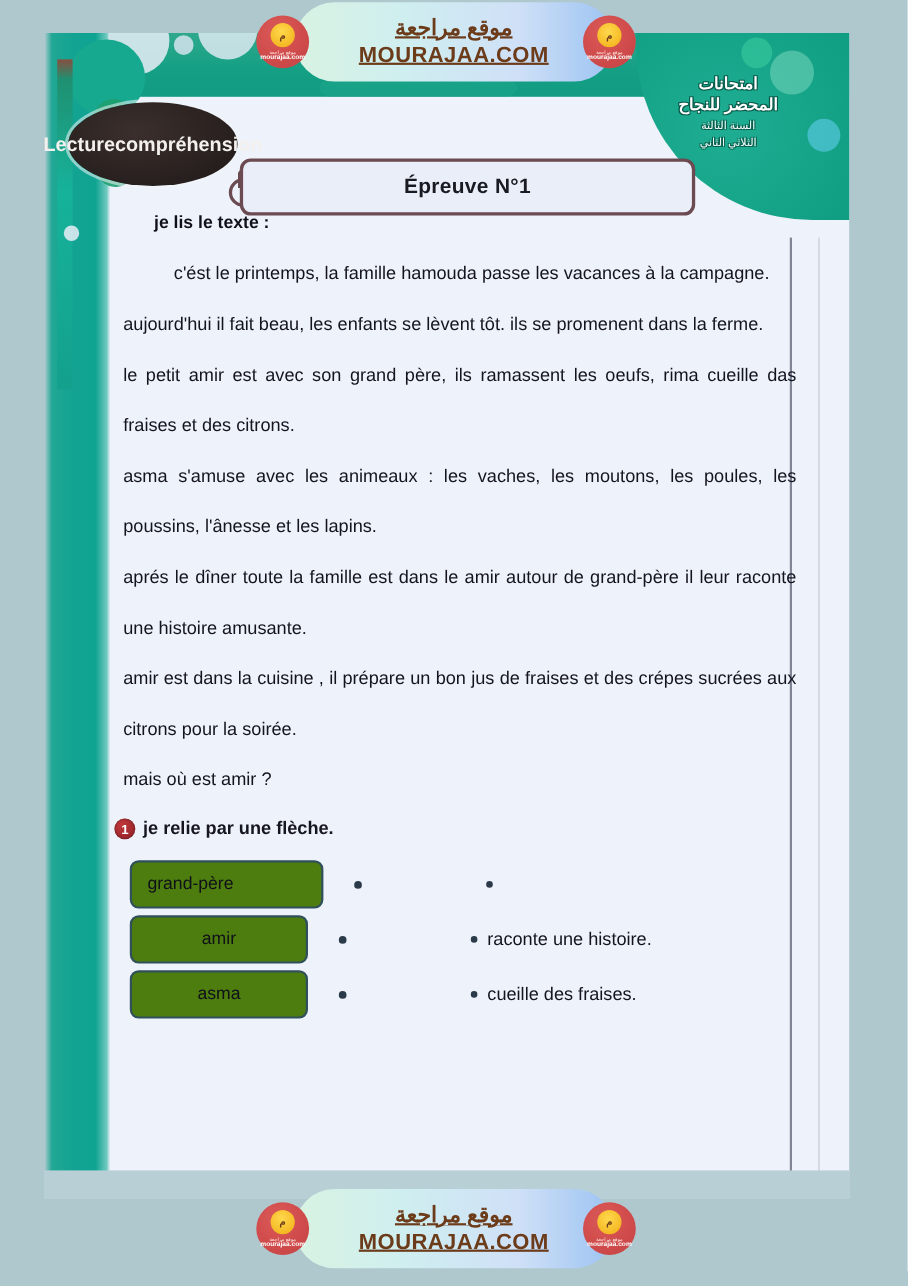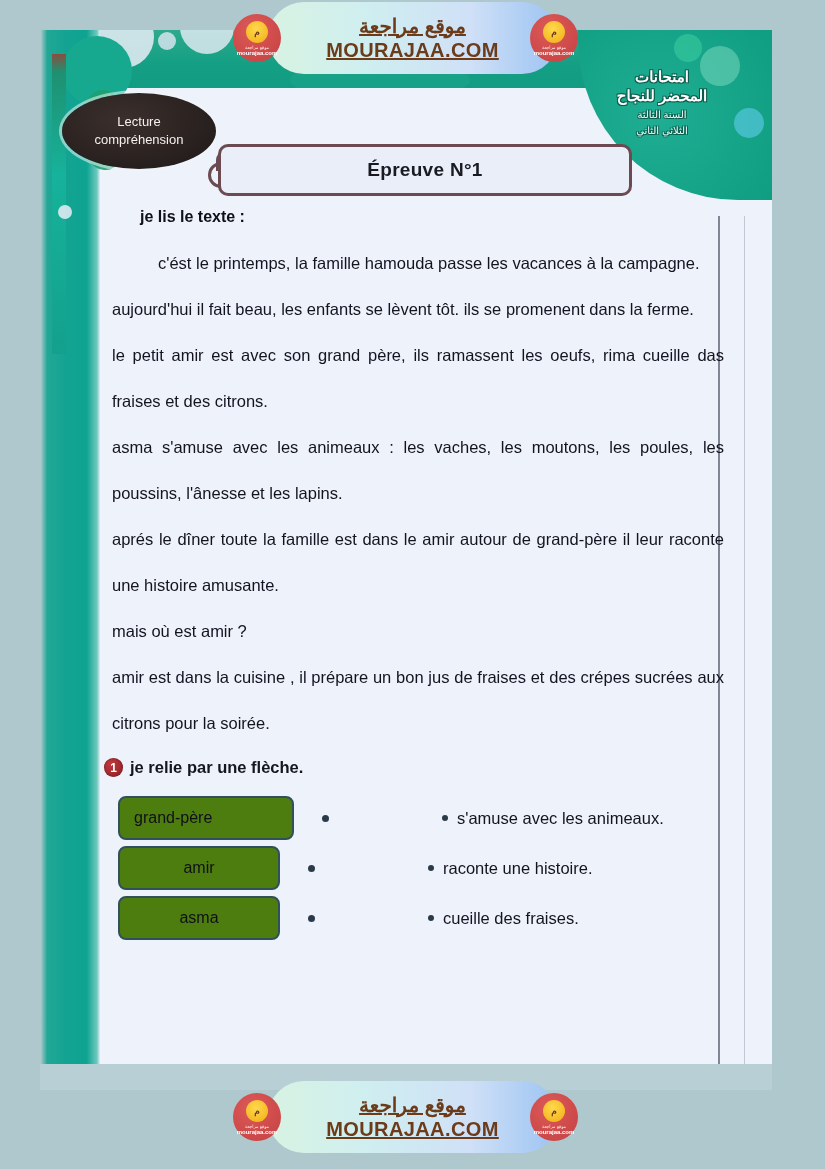--- a/index.html
+++ b/index.html
@@ -58,22 +58,22 @@
   }
   #tr-arabic .ar-big{font-size:15px;font-weight:bold;line-height:1.25;letter-spacing:0px;}
   #tr-arabic .ar-small{font-size:10px;line-height:1.45;margin-top:2px;opacity:.95;}
 
   
   #lc-badge{
     position:absolute;left:22px;top:63px;width:154px;height:76px;
     border-radius:50%;
     background:radial-gradient(ellipse at 40% 35%, #3b2f2d 0%, #2a2220 60%, #1d1716 100%);
     box-shadow:0 0 0 3px rgba(240,245,252,.55);
-    display:flex;align-items:center;justify-content:center;flex-direction:column;
-    color:#f3f0ee;font-weight:normal;font-size:13px;line-height:1.35;text-align:center;
+    display:flex;align-items:center;justify-content:center;flex-direction:row;
+    color:#f3f0ee;font-weight:bold;font-size:18px;line-height:1.35;text-align:center;
     z-index:6;
   }
 
   
   #epreuve-wrap{position:absolute;left:168px;top:108px;width:430px;height:62px;z-index:5;}
   #epreuve-box{
     position:absolute;left:10px;top:6px;width:408px;height:46px;
     border:3px solid #6b4a52;border-radius:10px;background:#e9eef8;
     display:flex;align-items:center;justify-content:center;
   }
@@ -81,21 +81,21 @@
   #epreuve-hook{
     position:absolute;left:0px;top:24px;width:20px;height:20px;
     border:3px solid #6b4a52;border-radius:50%;background:transparent;
   }
   #epreuve-tail{
     position:absolute;left:8px;top:14px;width:14px;height:16px;
     border-left:3px solid #6b4a52;border-top:3px solid #6b4a52;border-radius:8px 0 0 0;
   }
 
   
-  #content{position:absolute;left:60px;top:178px;width:618px;}
+  #content{position:absolute;left:60px;top:164px;width:618px;}
   .vline{position:absolute;left:678px;top:186px;width:2px;height:858px;background:#5b6272;opacity:.75;}
   .vline2{position:absolute;left:704px;top:186px;width:1px;height:858px;background:#c0c8d6;}
 
   .lead{font-size:16px;font-weight:bold;color:#101018;margin:0 0 14px 40px;}
   p.para{
     font-size:16.5px;color:#141420;margin:0 0 0 12px;padding:0;
     line-height:46px;text-align:justify;text-justify:inter-word;
     width:612px;
   }
   p.para.first{text-indent:46px;}
@@ -226,34 +226,33 @@
   <div class="vline2"></div>
 
   <div id="content">
     <div class="lead">je lis le texte :</div>
 
     <p class="para first">c'ést le printemps, la famille hamouda passe les vacances à la campagne.</p>
     <p class="para">aujourd'hui il fait beau, les enfants se lèvent tôt. ils se promenent dans la ferme.</p>
     <p class="para">le petit amir est avec son grand père, ils ramassent les oeufs, rima cueille das fraises et des citrons.</p>
     <p class="para">asma s'amuse avec les animeaux : les vaches, les moutons, les poules, les poussins, l'ânesse et les lapins.</p>
     <p class="para">aprés le dîner toute la famille est dans le amir autour de grand-père il leur raconte une histoire amusante.</p>
+    <p class="para">amir est dans la cuisine , il prépare un bon jus de fraises et des crépes sucrées aux citrons pour la soirée.</p>
     <p class="para">mais où est amir ?</p>
-    <p class="para">amir est dans la cuisine , il prépare un bon jus de fraises et des crépes sucrées aux citrons pour la soirée.</p>
 
     <div id="ex1">
       <span class="num-badge">1</span>
       <span class="ex-lead"><span>je relie </span><span class="lite">par une flèche.</span></span>
     </div>
 
     <div id="match">
       <div class="match-row">
         <div class="m-box left-align">grand-père</div>
         <span class="m-dot"></span>
         <span class="m-dot-r"></span>
-        <span class="m-right">s'amuse avec les animeaux.</span>
       </div>
       <div class="match-row">
         <div class="m-box">amir</div>
         <span class="m-dot"></span>
         <span class="m-dot-r"></span>
         <span class="m-right">raconte une histoire.</span>
       </div>
       <div class="match-row">
         <div class="m-box">asma</div>
         <span class="m-dot"></span>

